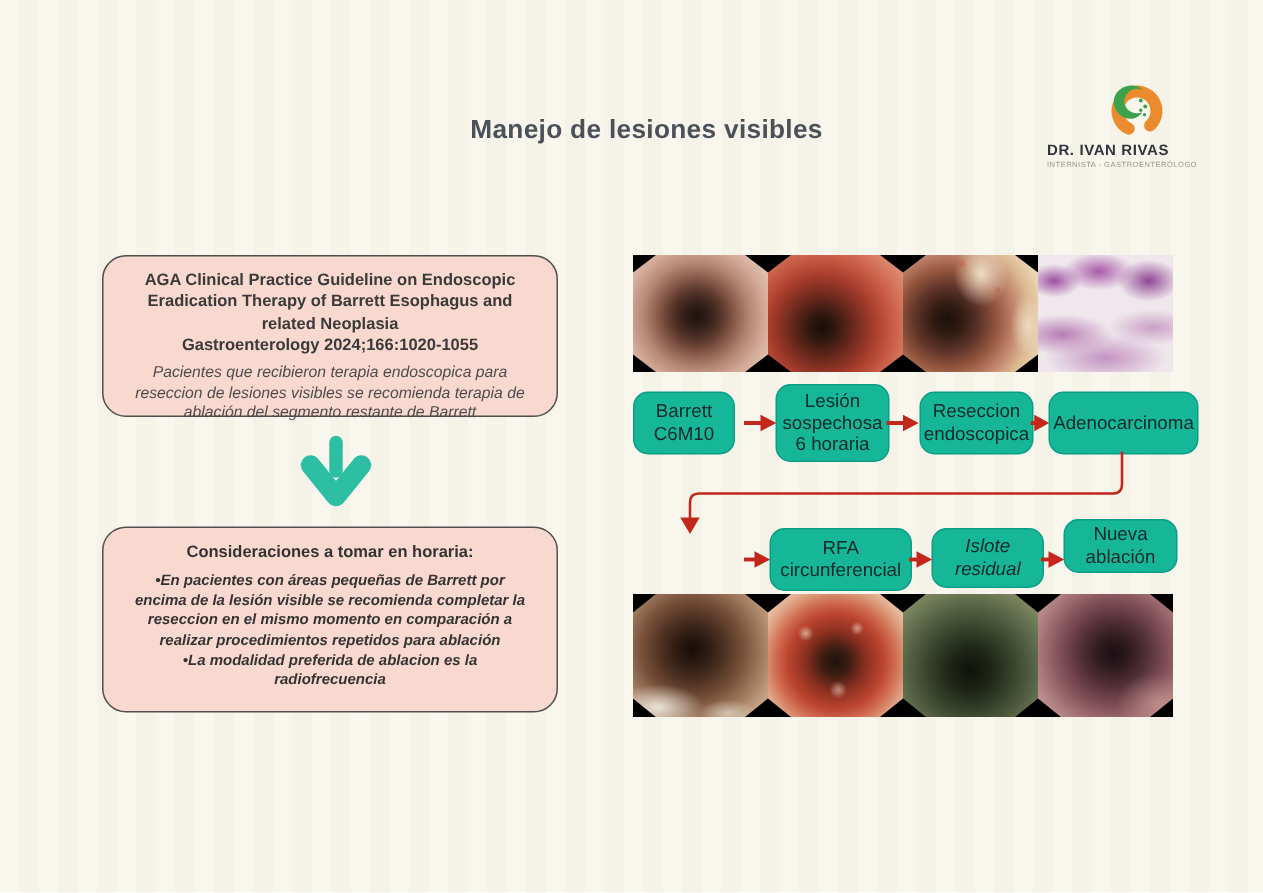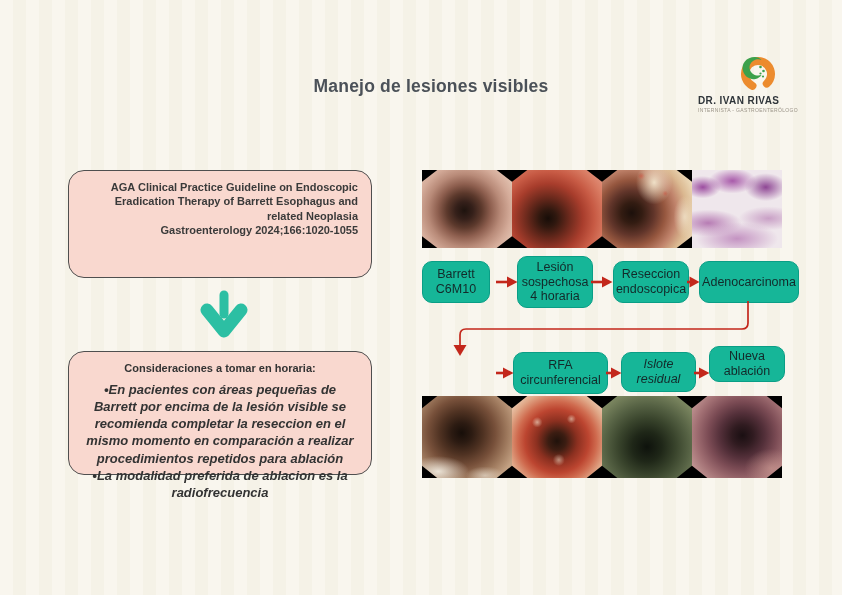--- a/index.html
+++ b/index.html
@@ -14,27 +14,27 @@
   
   .logo{position:absolute;left:698px;top:54px;width:118px;text-align:left;}
   .logo svg{display:block;margin:0 auto;}
   .logo-name{font-size:10px;font-weight:bold;color:#2f353a;letter-spacing:.4px;margin-top:1px;}
   .logo-sub{font-size:5px;color:#9b9488;letter-spacing:.35px;margin-top:1px;}
 
   
   .pinkbox{position:absolute;left:68px;width:304px;box-sizing:border-box;
     background:var(--pink-box,#f9d8cf);border:1.2px solid #4f4f4f;border-radius:16px;
     padding:9px 13px 7px;text-align:center;}
-  .gbox{top:170px;height:108px;text-align:right;}
+  .gbox{top:170px;height:108px;}
   .cbox{top:351px;height:124px;padding-top:10px;}
   .g-title,.g-cite{font-size:11px;font-weight:bold;color:#3a3a3a;line-height:1.3;}
   .g-body{font-size:10.5px;font-style:italic;color:#4d4d4d;line-height:1.3;margin-top:5px;}
   .c-title{font-size:11px;font-weight:bold;color:#333;margin-bottom:7px;}
   .c-list{margin:0;padding:0 4px;list-style:none;}
-  .c-list li{font-size:13px;font-weight:bold;font-style:italic;color:#333;line-height:1.32;}
+  .c-list li{font-size:10px;font-weight:bold;font-style:italic;color:#333;line-height:1.32;}
   .c-list li::before{content:"\2022 ";}
 
   
   .downarrow{position:absolute;left:198px;top:289px;}
 
   
   .strip{position:absolute;left:422px;display:flex;}
   .strip-top{top:170px;height:78px;}
   .strip-bottom{top:396px;height:82px;}
   .tile{position:relative;width:90px;height:100%;background:#000;overflow:hidden;flex:0 0 90px;}
@@ -103,20 +103,21 @@
       <circle cx="23.5" cy="19.5" r="1.1" fill="#3ca14b"></circle>
       <circle cx="26" cy="22.5" r="1.1" fill="#3ca14b"></circle>
     </svg>
     <div class="logo-name">DR. IVAN RIVAS</div>
     <div class="logo-sub">INTERNISTA - GASTROENTERÓLOGO</div>
   </div>
 
   <div class="pinkbox gbox">
     <div class="g-title">AGA Clinical Practice Guideline on Endoscopic Eradication Therapy of Barrett Esophagus and related Neoplasia</div>
     <div class="g-cite">Gastroenterology 2024;166:1020-1055</div>
+    <div class="g-body">Pacientes que recibieron terapia endoscopica para reseccion de lesiones visibles se recomienda terapia de ablación del segmento restante de Barrett</div>
   </div>
 
   <svg class="downarrow" width="52" height="54" viewBox="0 0 52 54">
     <path d="M26 6 V 25" stroke="#2cbfa3" stroke-width="9" stroke-linecap="round" fill="none"></path>
     <path d="M9 21 L26 42 L43 21" stroke="#2cbfa3" stroke-width="13" stroke-linecap="round" stroke-linejoin="round" fill="none"></path>
   </svg>
 
   <div class="pinkbox cbox">
     <div class="c-title">Consideraciones a tomar en horaria:</div>
     <ul class="c-list">
@@ -138,21 +139,21 @@
     <div class="tile histo"></div>
   </div>
 
   <div class="node n1">
     <span>Barrett</span>
     <span>C6M10</span>
   </div>
   <div class="node n2">
     <span>Lesión</span>
     <span>sospechosa</span>
-    <span>4 horaria</span>
+    <span>6 horaria</span>
   </div>
   <div class="node n3">
     <span>Reseccion</span>
     <span>endoscopica</span>
   </div>
   <div class="node n4">
     <span>Adenocarcinoma</span>
   </div>
 
   <svg class="arrow-svg" style="left:496px;top:275px;" width="22" height="14">

